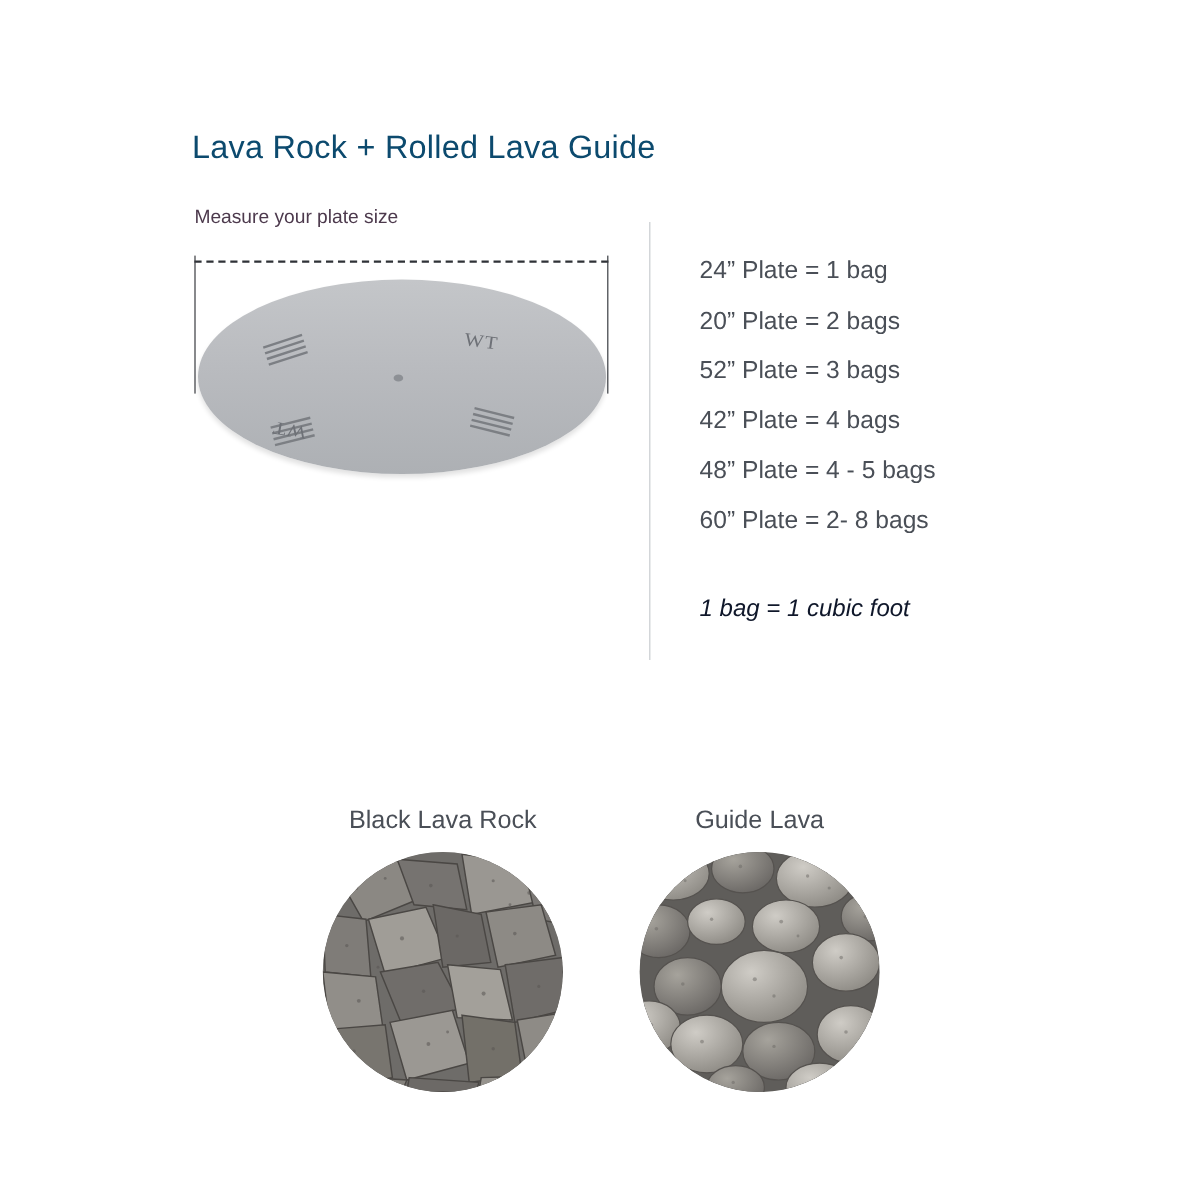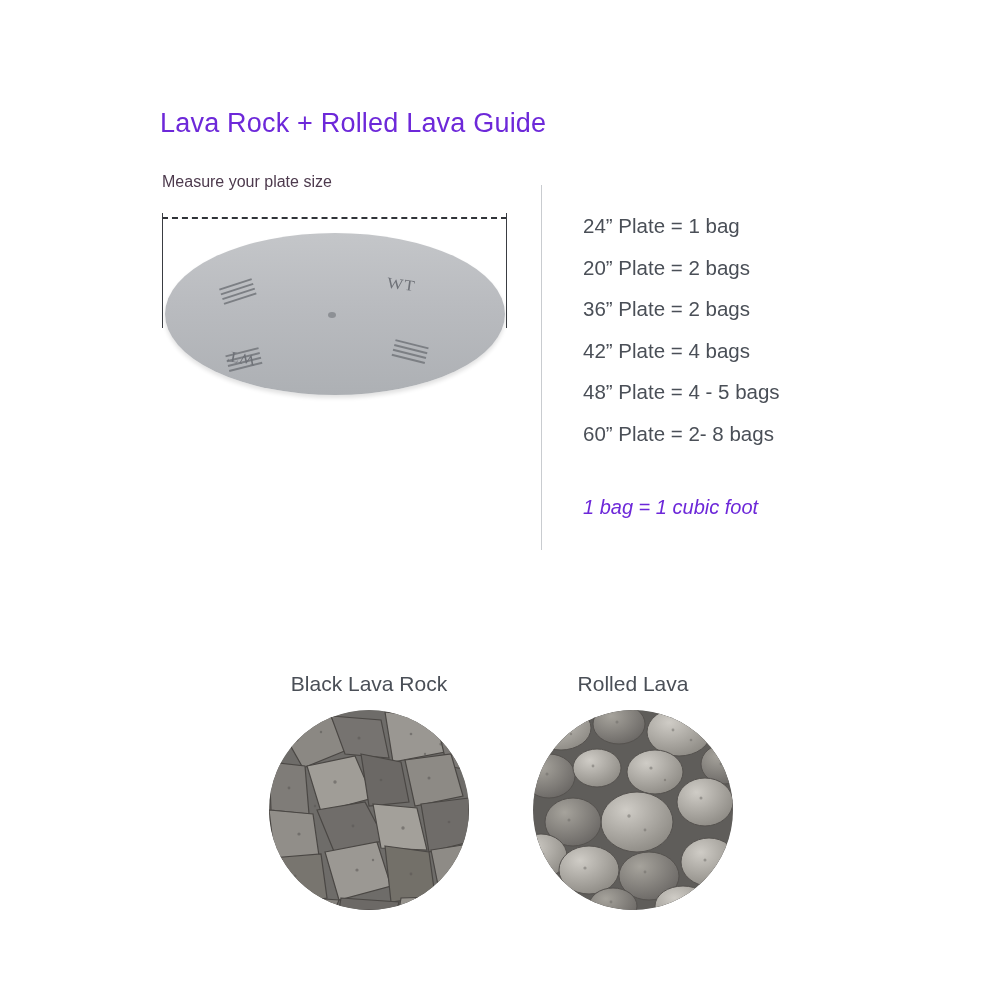--- a/index.html
+++ b/index.html
@@ -21,21 +21,21 @@
     inset: 0;
   }
 
   
   .guide-title {
     position: absolute;
     left: 160px;
     top: 108px;
     font-size: 27px;
     font-weight: 400;
-    color: #6d28d9;
+    color: #0c4a6e;
     letter-spacing: 0.2px;
     white-space: nowrap;
   }
 
   
   .measure-label {
     position: absolute;
     left: 162px;
     top: 173px;
     font-size: 16px;
@@ -141,21 +141,21 @@
     white-space: nowrap;
   }
   .sizes ul { margin: 0; padding: 0; }
 
   .bag-note {
     position: absolute;
     left: 583px;
     top: 496px;
     font-size: 20px;
     font-style: italic;
-    color: #6d28d9;
+    color: #0f172a;
     white-space: nowrap;
   }
 
   
   .swatch {
     position: absolute;
     width: 200px;
     margin-top: 36px;
   }
   .swatch-1 { left: 269px; top: 636px; }
@@ -218,21 +218,21 @@
       <div class="plate-mark mark-bl">WT</div>
     </div>
   </div>
 
   <div class="divider"></div>
 
   <div class="sizes">
     <ul>
       <li>24” Plate = 1 bag</li>
       <li>20” Plate = 2 bags</li>
-      <li>36” Plate = 2 bags</li>
+      <li>52” Plate = 3 bags</li>
       <li>42” Plate = 4 bags</li>
       <li>48” Plate = 4 - 5 bags</li>
       <li>60” Plate = 2- 8 bags</li>
     </ul>
   </div>
 
   <div class="bag-note">1 bag = 1 cubic foot</div>
 
   <div class="swatch swatch-1">
     <div class="swatch-title">Black Lava Rock</div>
@@ -287,21 +287,21 @@
               <circle cx="46" cy="96" r="1.2"></circle>
             <circle cx="104" cy="150" r="1.2"></circle>
               <circle cx="156" cy="44" r="1.2"></circle>
           </g>
         </g>
       </svg>
     </div>
   </div>
 
   <div class="swatch swatch-2">
-    <div class="swatch-title">Rolled Lava</div>
+    <div class="swatch-title">Guide Lava</div>
     <div class="swatch-circle">
       <svg width="200" height="200" viewBox="0 0 200 200" aria-hidden="true">
         <defs>
           <clipPath id="clipB">
               <circle cx="100" cy="100" r="100"></circle>
             </clipPath>
           <radialGradient id="stoneG" cx="35%" cy="30%" r="75%">
             <stop offset="0%" stop-color="#cfccc6"></stop>
             <stop offset="100%" stop-color="#8e8b85"></stop>
           </radialGradient>

